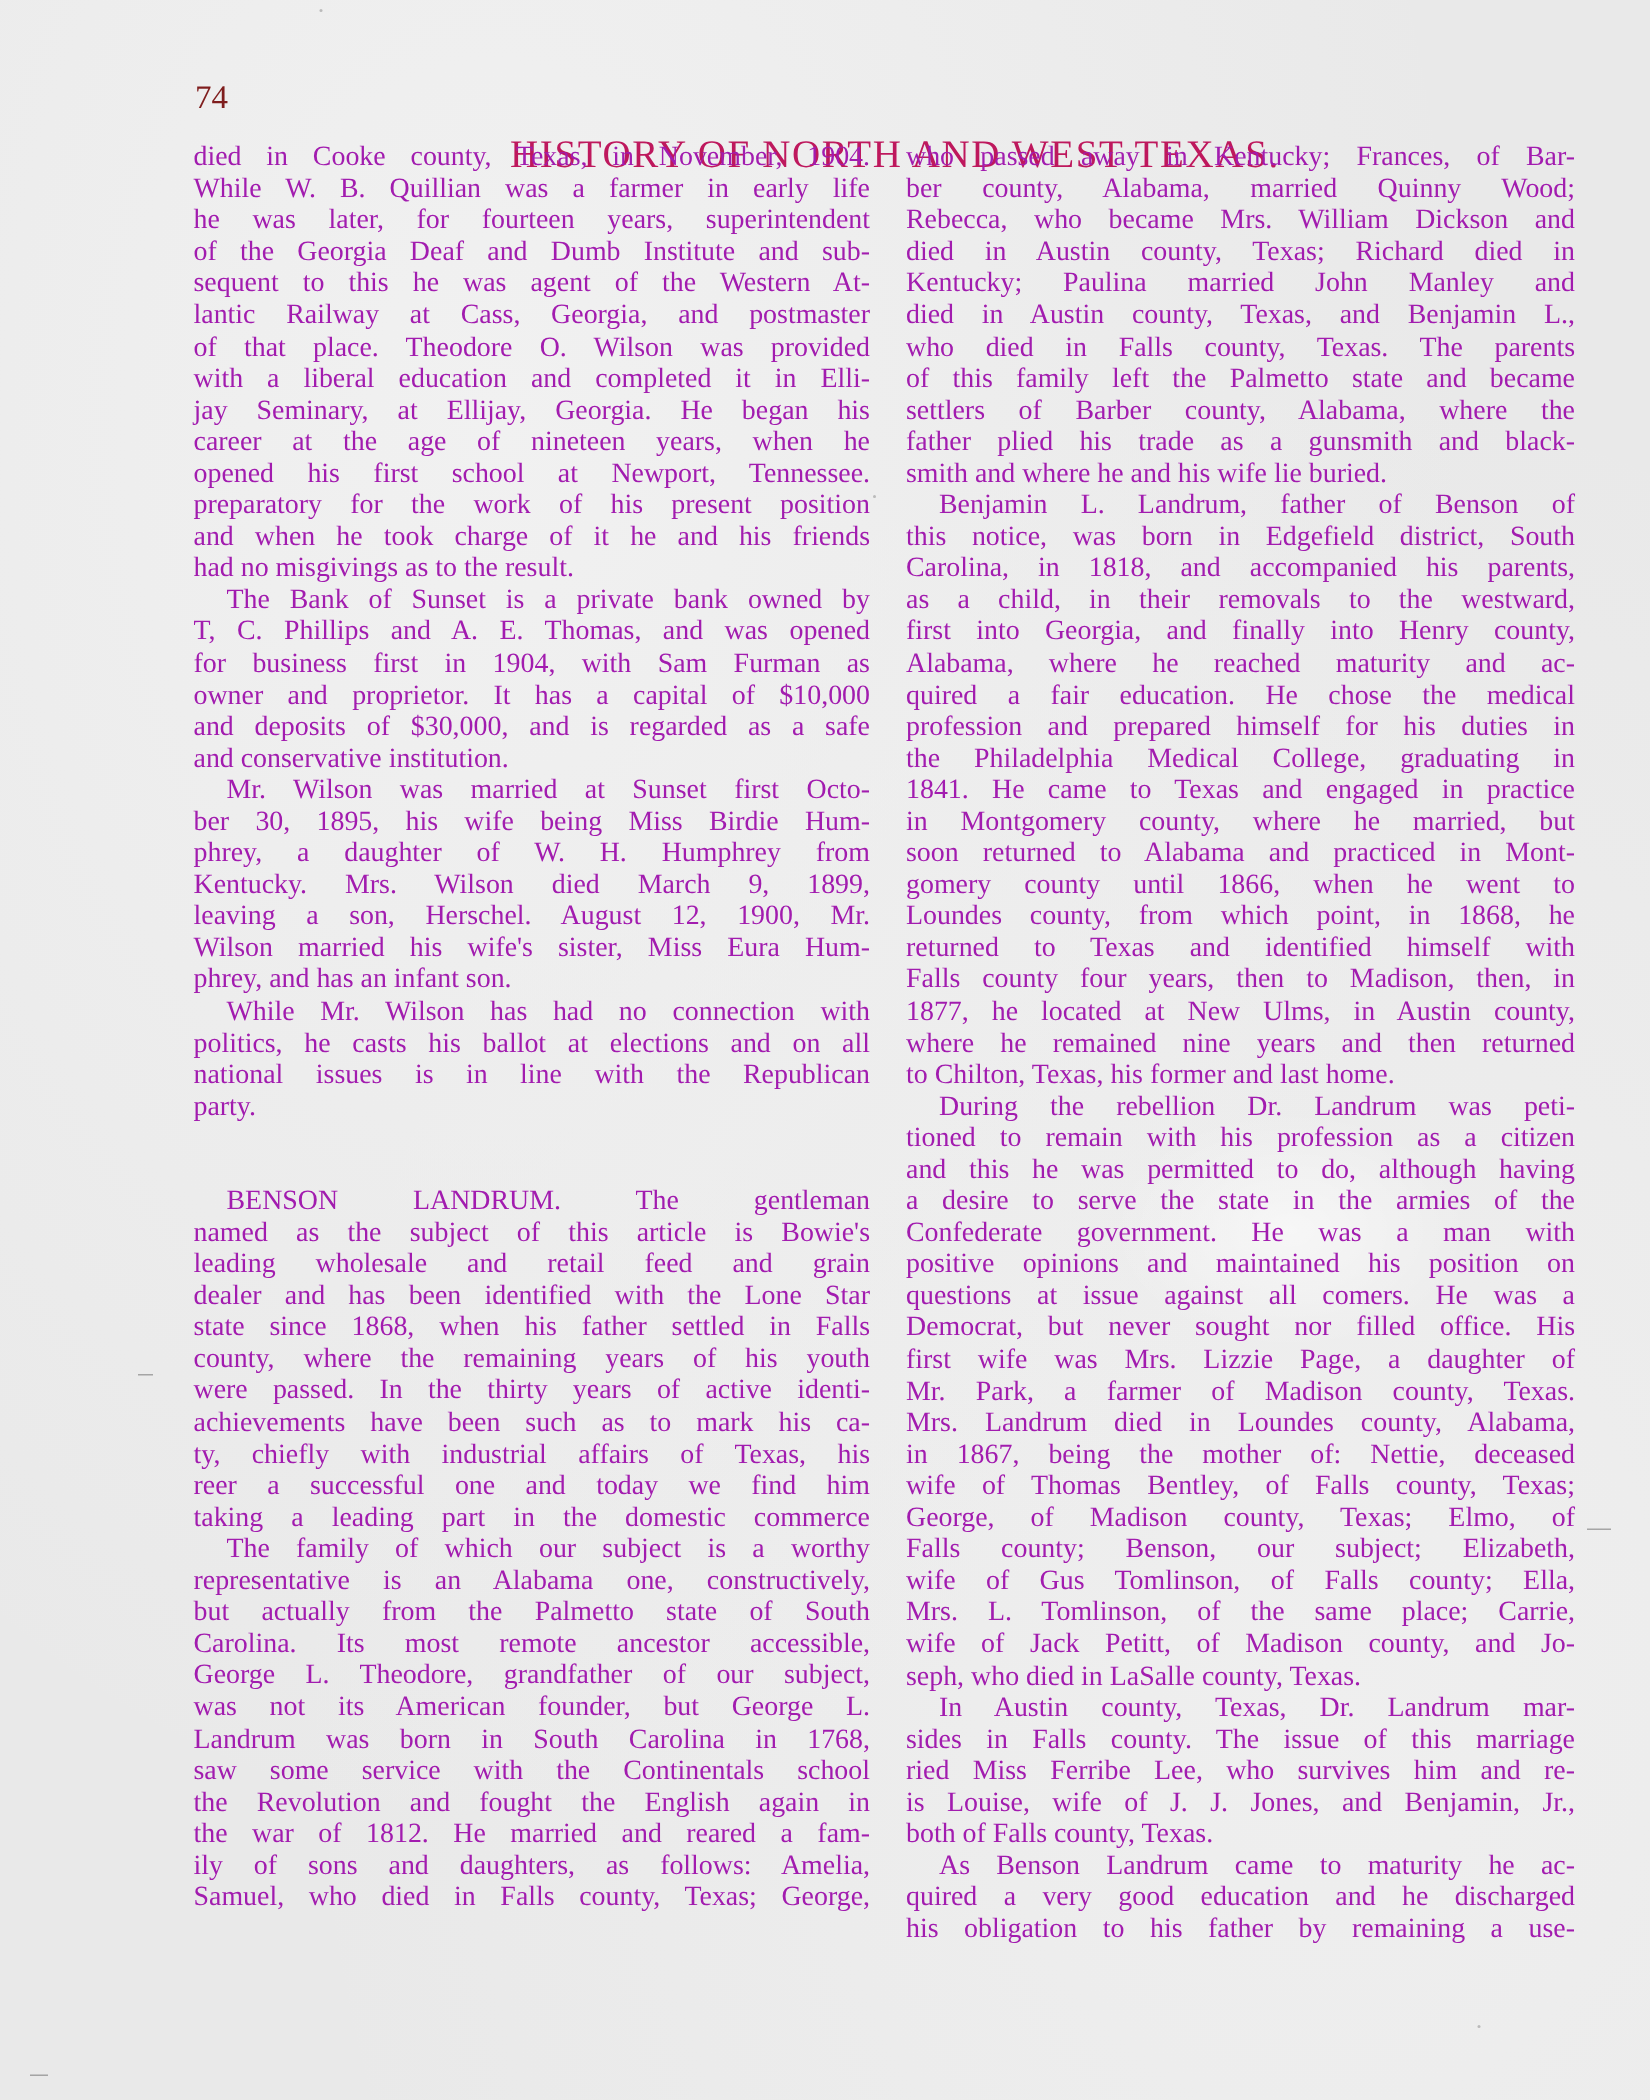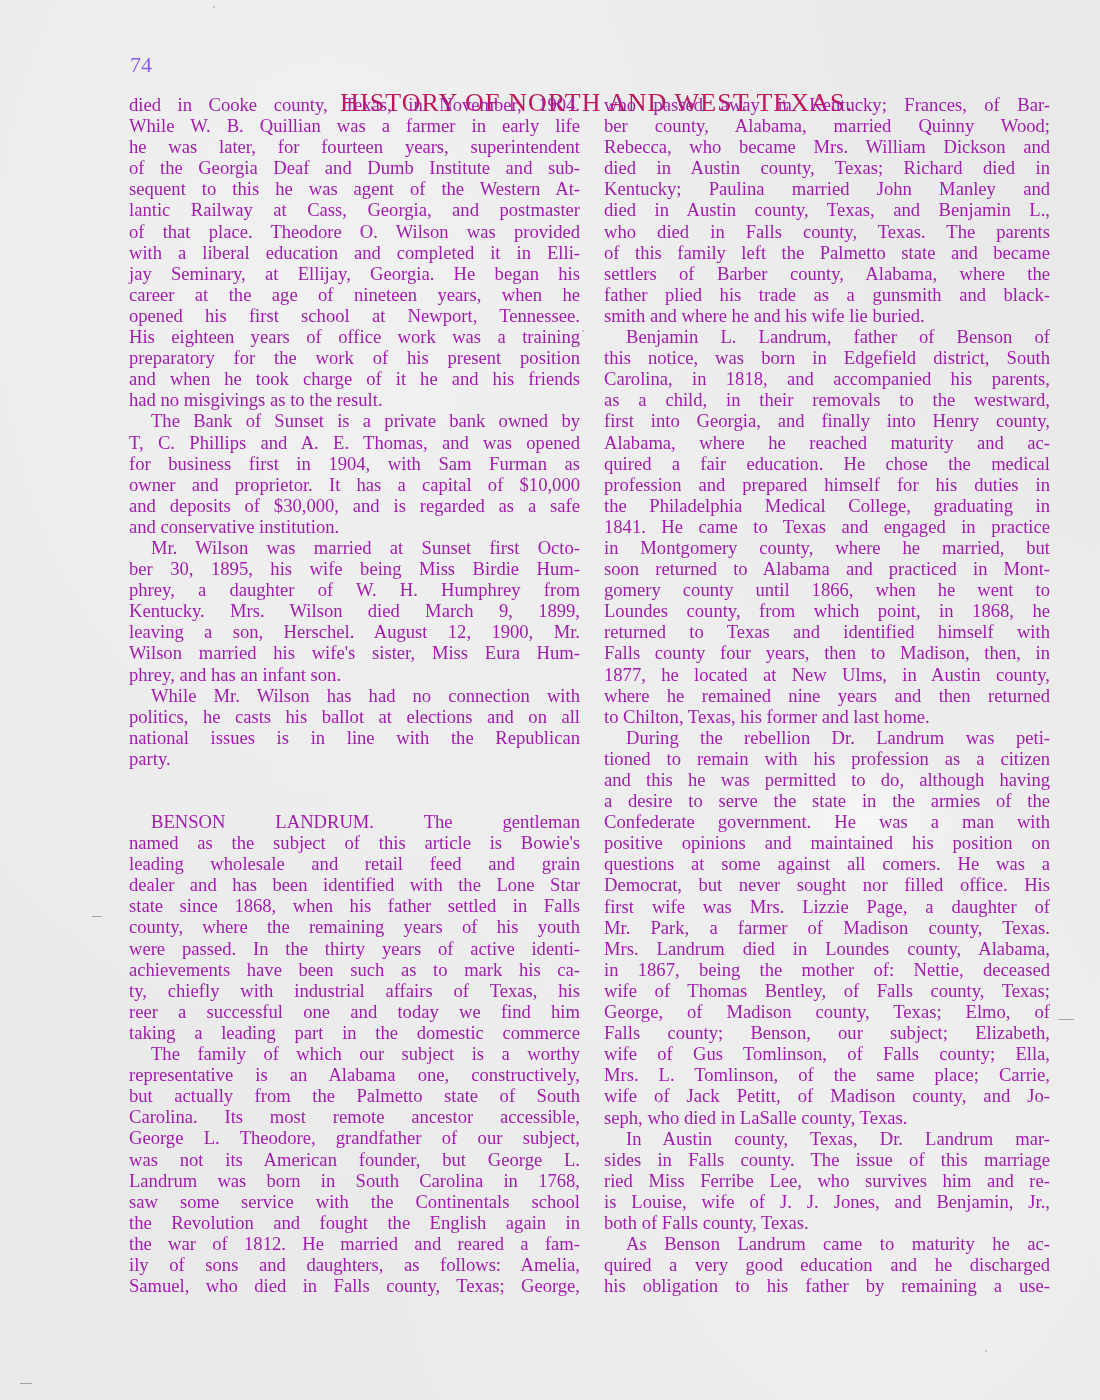--- a/index.html
+++ b/index.html
@@ -17,21 +17,21 @@
       radial-gradient(ellipse at 30% 20%, #f1f1f1 0%, rgba(241,241,241,0) 60%),
       radial-gradient(ellipse at 80% 80%, #efefef 0%, rgba(239,239,239,0) 55%),
       #e9e9e9;
   }
   .header {
     position: absolute; left: 128px; top: 52px; width: 725px; height: 30px;
     font-family: "Liberation Serif", "DejaVu Serif", serif;
   }
   .page-number {
     position: absolute; left: 2px; top: 0;
-    font-size: 22px; color: #8b5cf6;
+    font-size: 22px; color: #7f1d1d;
   }
   .running-title {
     position: absolute; left: 212px; top: 0;
     font-size: 26px; letter-spacing: 1.1px; color: #be185d;
     white-space: nowrap;
     margin-top: 36px;
   }
   .column {
     position: absolute; top: 94px;
     font-family: "Liberation Serif", "DejaVu Serif", serif;
@@ -79,21 +79,20 @@
       <span class="line">While W. B. Quillian was a farmer in early life</span>
       <span class="line">he was later, for fourteen years, superintendent</span>
       <span class="line">of the Georgia Deaf and Dumb Institute and sub-</span>
       <span class="line">sequent to this he was agent of the Western At-</span>
       <span class="line">lantic Railway at Cass, Georgia, and postmaster</span>
       <span class="line">of that place. Theodore O. Wilson was provided</span>
       <span class="line">with a liberal education and completed it in Elli-</span>
       <span class="line">jay Seminary, at Ellijay, Georgia. He began his</span>
       <span class="line">career at the age of nineteen years, when he</span>
       <span class="line">opened his first school at Newport, Tennessee.</span>
-      <span class="line">His eighteen years of office work was a training</span>
       <span class="line">preparatory for the work of his present position</span>
       <span class="line">and when he took charge of it he and his friends</span>
       <span class="line last">had no misgivings as to the result.</span>
     </div>
     <div class="paragraph">
       <span class="line indent">The Bank of Sunset is a private bank owned by</span>
       <span class="line">T, C. Phillips and A. E. Thomas, and was opened</span>
       <span class="line">for business first in 1904, with Sam Furman as</span>
       <span class="line">owner and proprietor. It has a capital of $10,000</span>
       <span class="line">and deposits of $30,000, and is regarded as a safe</span>
@@ -178,21 +177,21 @@
       <span class="line">where he remained nine years and then returned</span>
       <span class="line last">to Chilton, Texas, his former and last home.</span>
     </div>
     <div class="paragraph">
       <span class="line indent">During the rebellion Dr. Landrum was peti-</span>
       <span class="line">tioned to remain with his profession as a citizen</span>
       <span class="line">and this he was permitted to do, although having</span>
       <span class="line">a desire to serve the state in the armies of the</span>
       <span class="line">Confederate government. He was a man with</span>
       <span class="line">positive opinions and maintained his position on</span>
-      <span class="line">questions at some against all comers. He was a</span>
+      <span class="line">questions at issue against all comers. He was a</span>
       <span class="line">Democrat, but never sought nor filled office. His</span>
       <span class="line">first wife was Mrs. Lizzie Page, a daughter of</span>
       <span class="line">Mr. Park, a farmer of Madison county, Texas.</span>
       <span class="line">Mrs. Landrum died in Loundes county, Alabama,</span>
       <span class="line">in 1867, being the mother of: Nettie, deceased</span>
       <span class="line">wife of Thomas Bentley, of Falls county, Texas;</span>
       <span class="line">George, of Madison county, Texas; Elmo, of</span>
       <span class="line">Falls county; Benson, our subject; Elizabeth,</span>
       <span class="line">wife of Gus Tomlinson, of Falls county; Ella,</span>
       <span class="line">Mrs. L. Tomlinson, of the same place; Carrie,</span>

